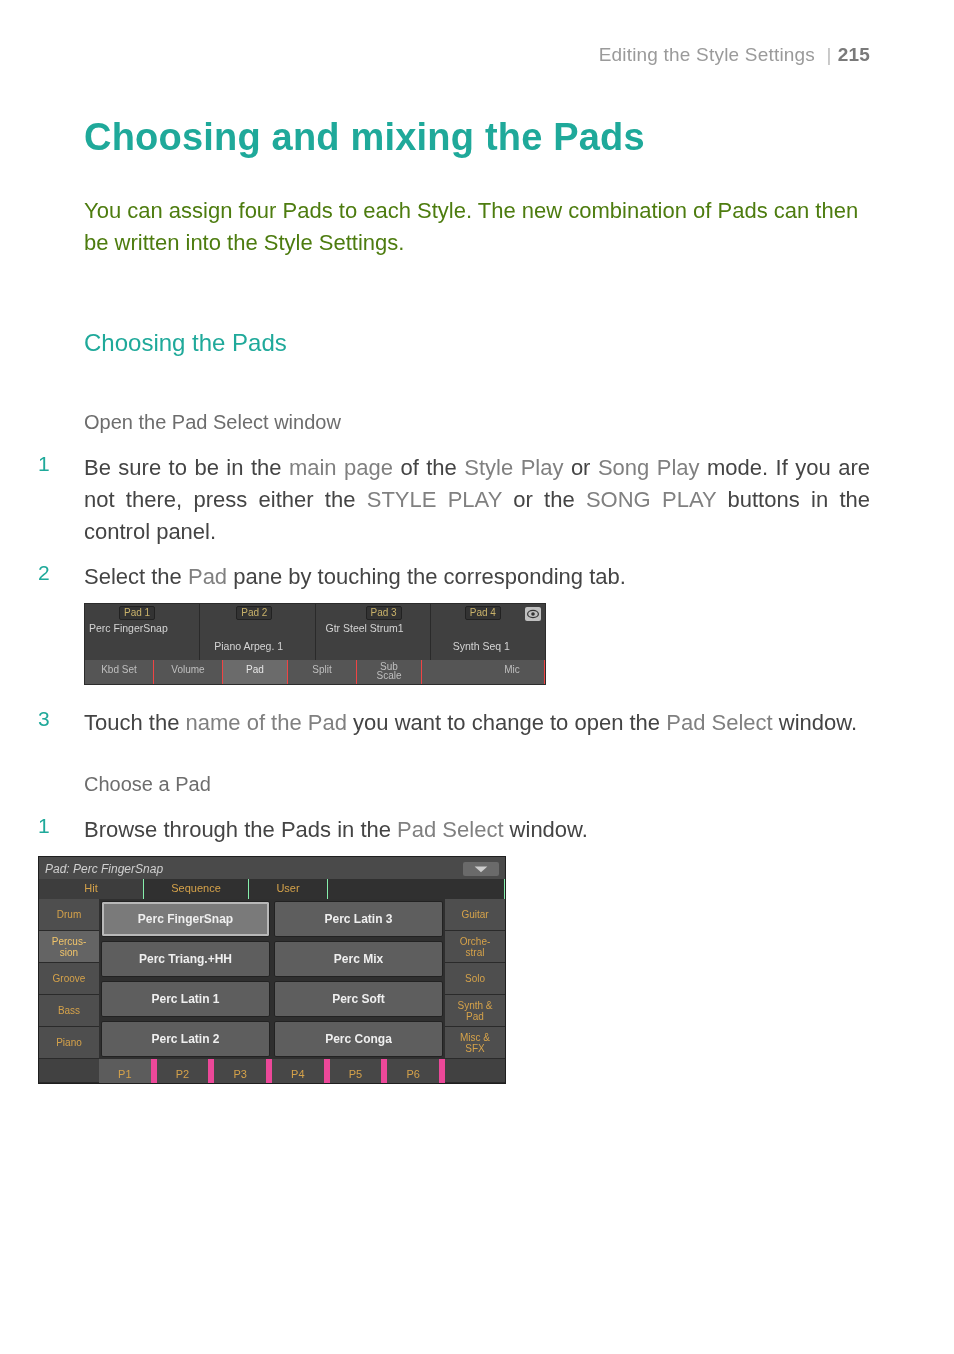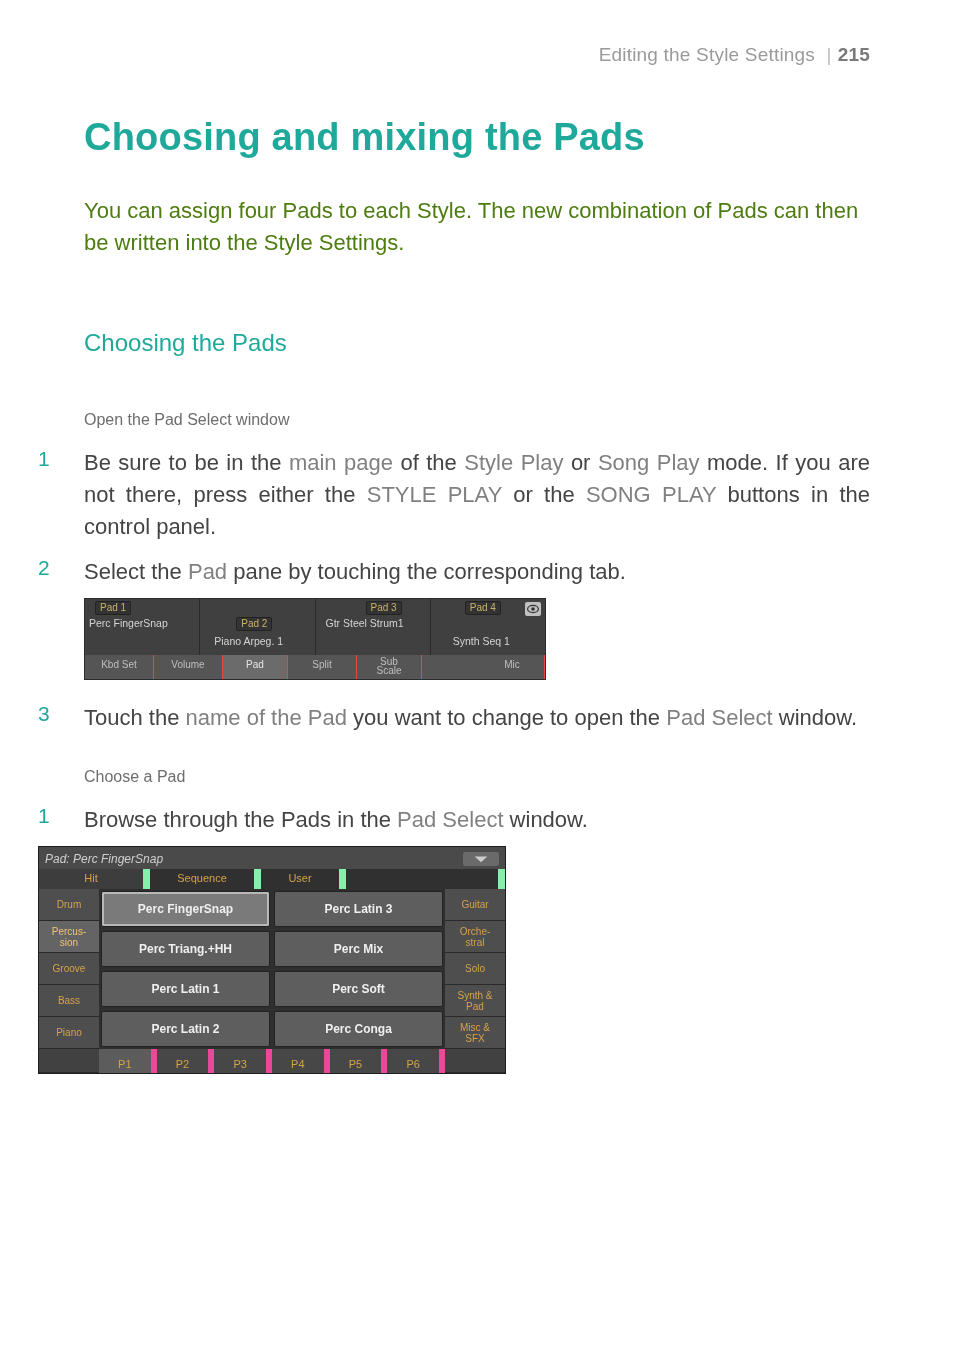--- a/index.html
+++ b/index.html
@@ -54,21 +54,21 @@
     margin:0 0 70px 0;
     color:#4d7c0f;
   }
   h2.section{
     color: var(--teal);
     font-size:24px;
     font-weight:500;
     margin: 0 0 54px 0;
   }
   h3.subhead{
-    font-size:16px;
+    font-size:20px;
     color:#6d6d6d;
     margin: 0 0 18px 0;
     font-weight:500;
   }
   ol.steps{list-style:none; padding:0; margin:0 0 24px 0;}
   ol.steps > li{
     position:relative;
     padding-left: 0;
     margin-left:-46px;
     margin-bottom: 14px;
@@ -114,22 +114,22 @@
     position:absolute;
     top:2px;
     font-size:10px;
     color: var(--pad-label);
     background:#333;
     border:1px solid #222;
     padding:0 4px;
     line-height:12px;
     border-radius:2px;
   }
-  .pad-slot.s1 .pad-label{left:10px;}
-  .pad-slot.s2 .pad-label{left:36px;margin-top:16px;}
+  .pad-slot.s1 .pad-label{left:34px;}
+  .pad-slot.s2 .pad-label{left:36px;}
   .pad-slot.s3 .pad-label{left:50px;}
   .pad-slot.s4 .pad-label{left:34px;}
   .pad-val{
     position:absolute;
     white-space:nowrap;
     font-size:10.5px;
     color:#d4d4d4;
   }
   .pad-slot.s1 .pad-val{top:18px; left:4px;}
   .pad-slot.s2 .pad-val{top:36px; left:14px;}
@@ -189,21 +189,21 @@
     border-radius:2px;
     display:flex; align-items:center; justify-content:center;
   }
   .ps-menu-btn svg{width:18px;height:8px;}
   .ps-top-tabs{display:flex; height:20px; background:#333;}
   .ps-top-tab{
     width:104px;
     text-align:center;
     padding-top:3px;
     font-size:11px;
-    border-right:7px solid #86efac;
+    border-right:1px solid #86efac;
   }
   .ps-top-tab.hit{color: var(--orange); background:#3d3d3d;}
   .ps-top-tab.seq{color: var(--orange); background:#303030;}
   .ps-top-tab.user{color: var(--orange); background:#303030; width:78px;}
   .ps-top-tab.empty{flex:1; background:#303030;}
   .ps-body{display:flex;}
   .ps-leftcol, .ps-rightcol{
     width:60px;
     display:flex; flex-direction:column;
   }

